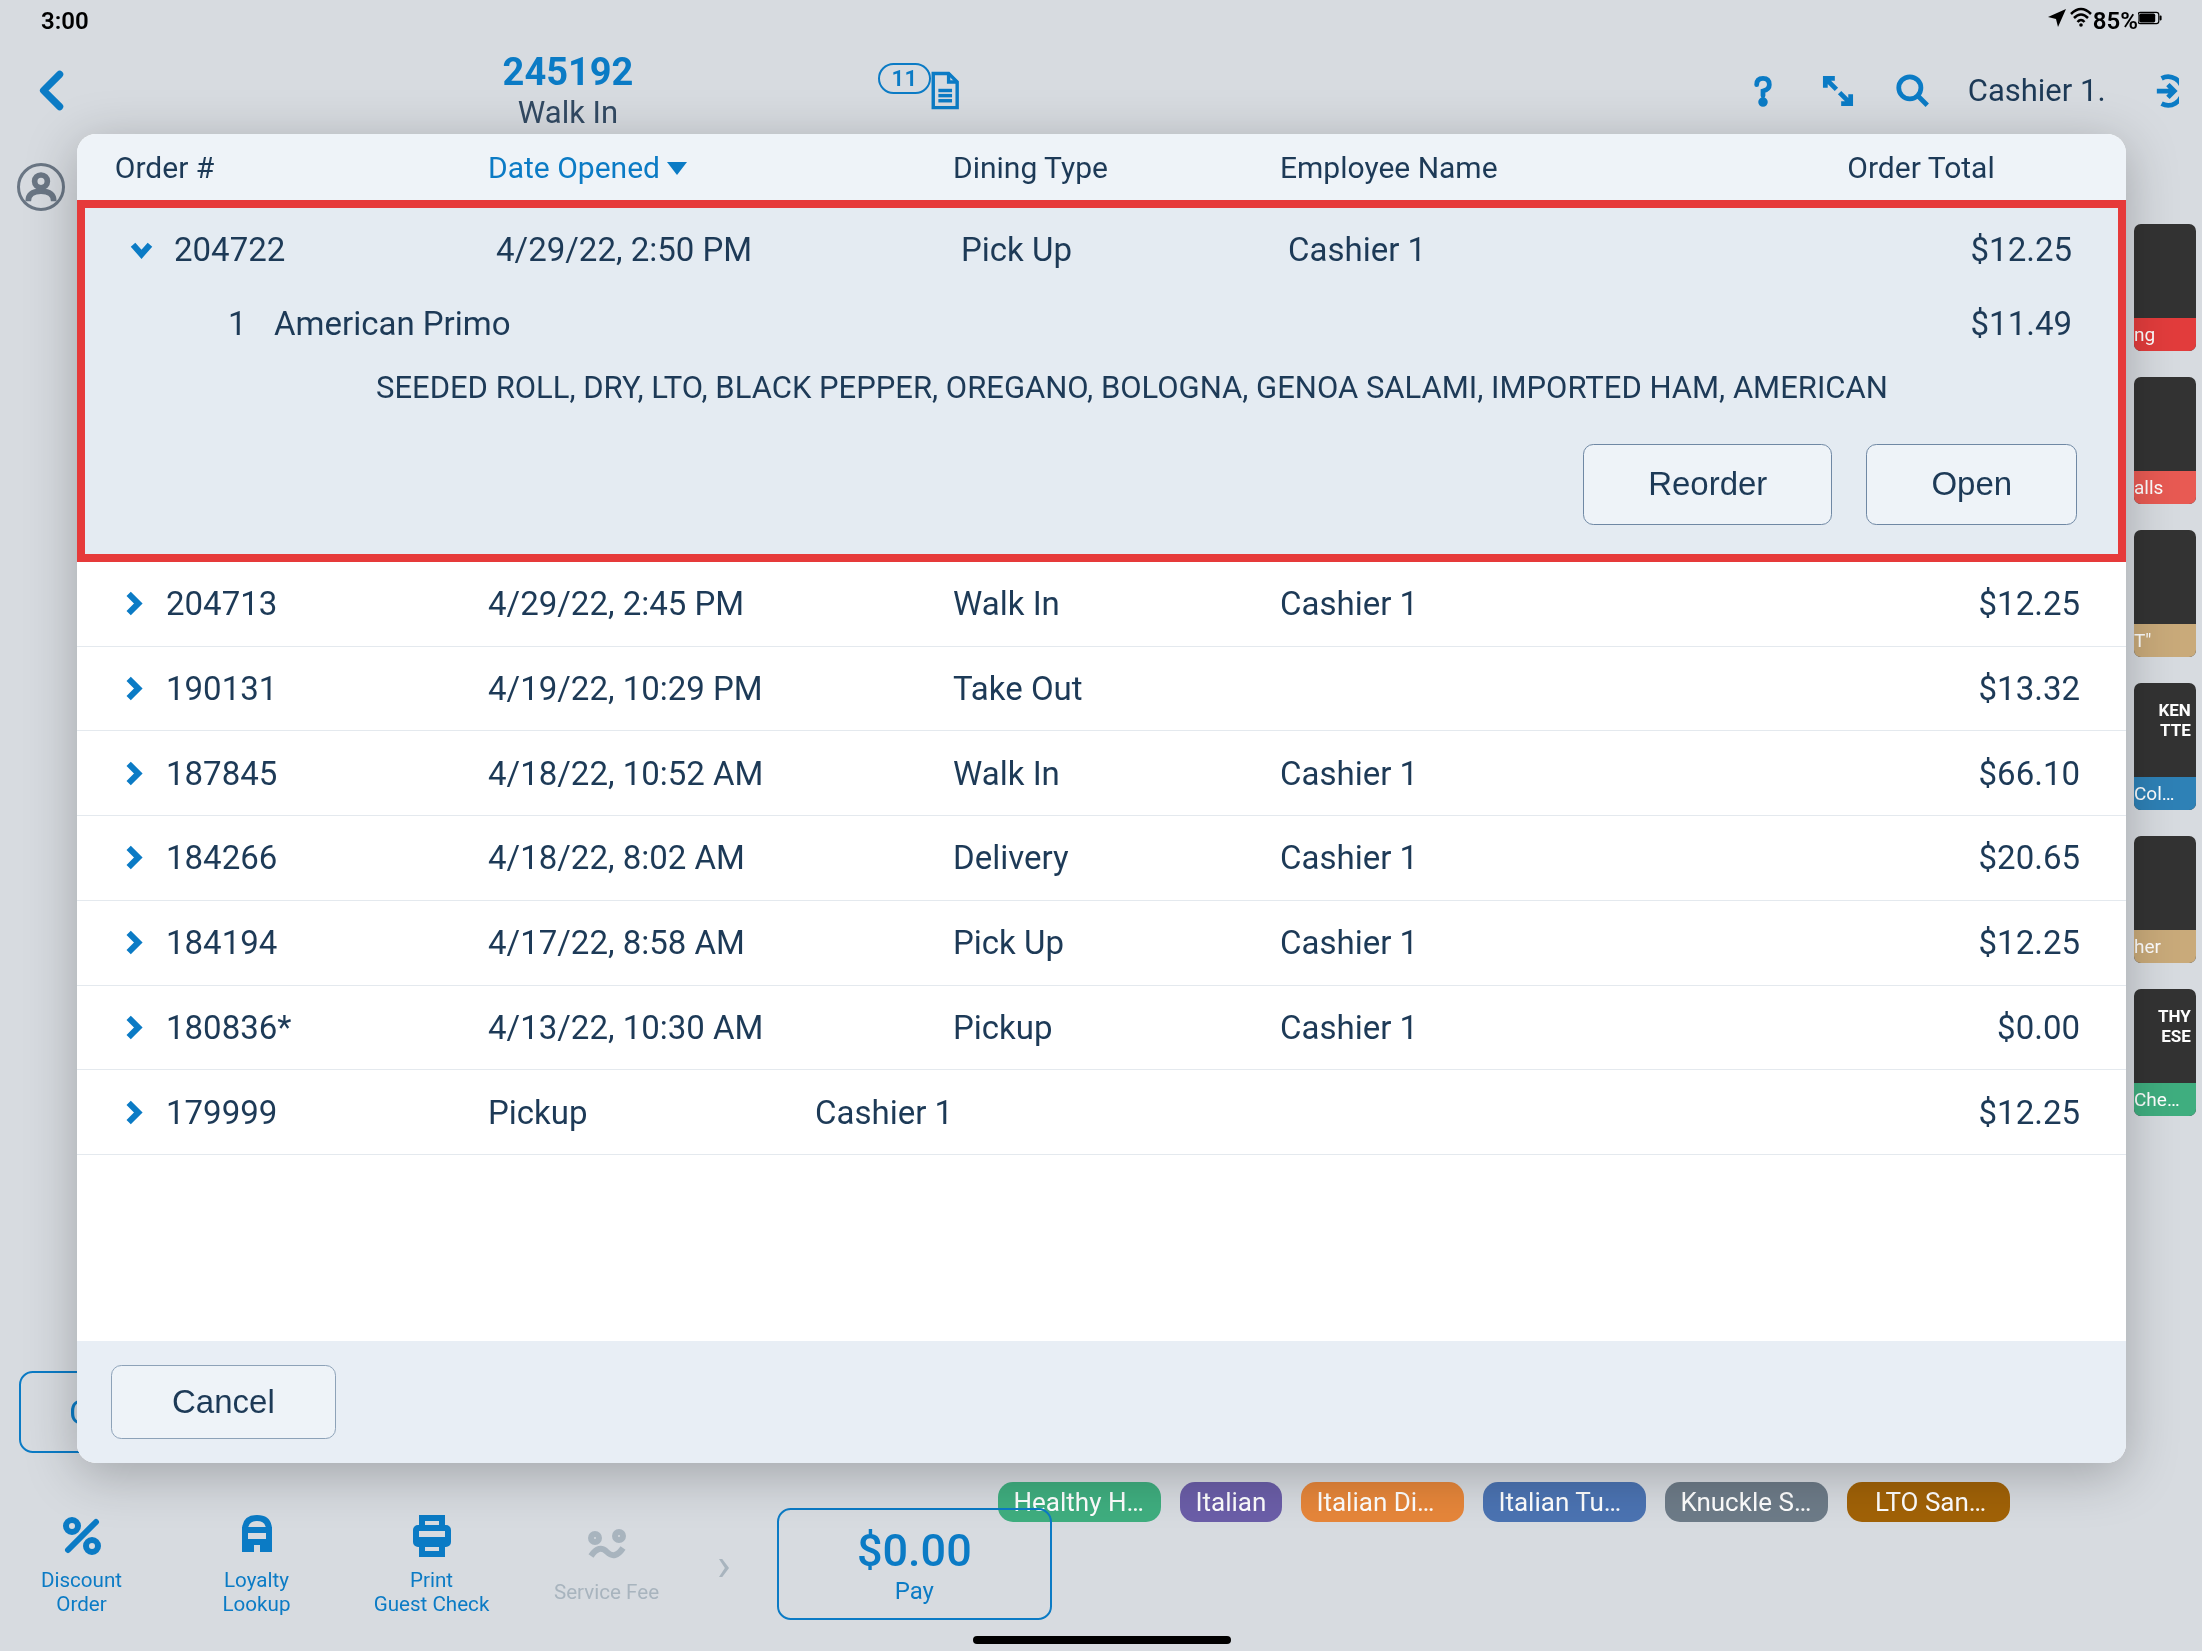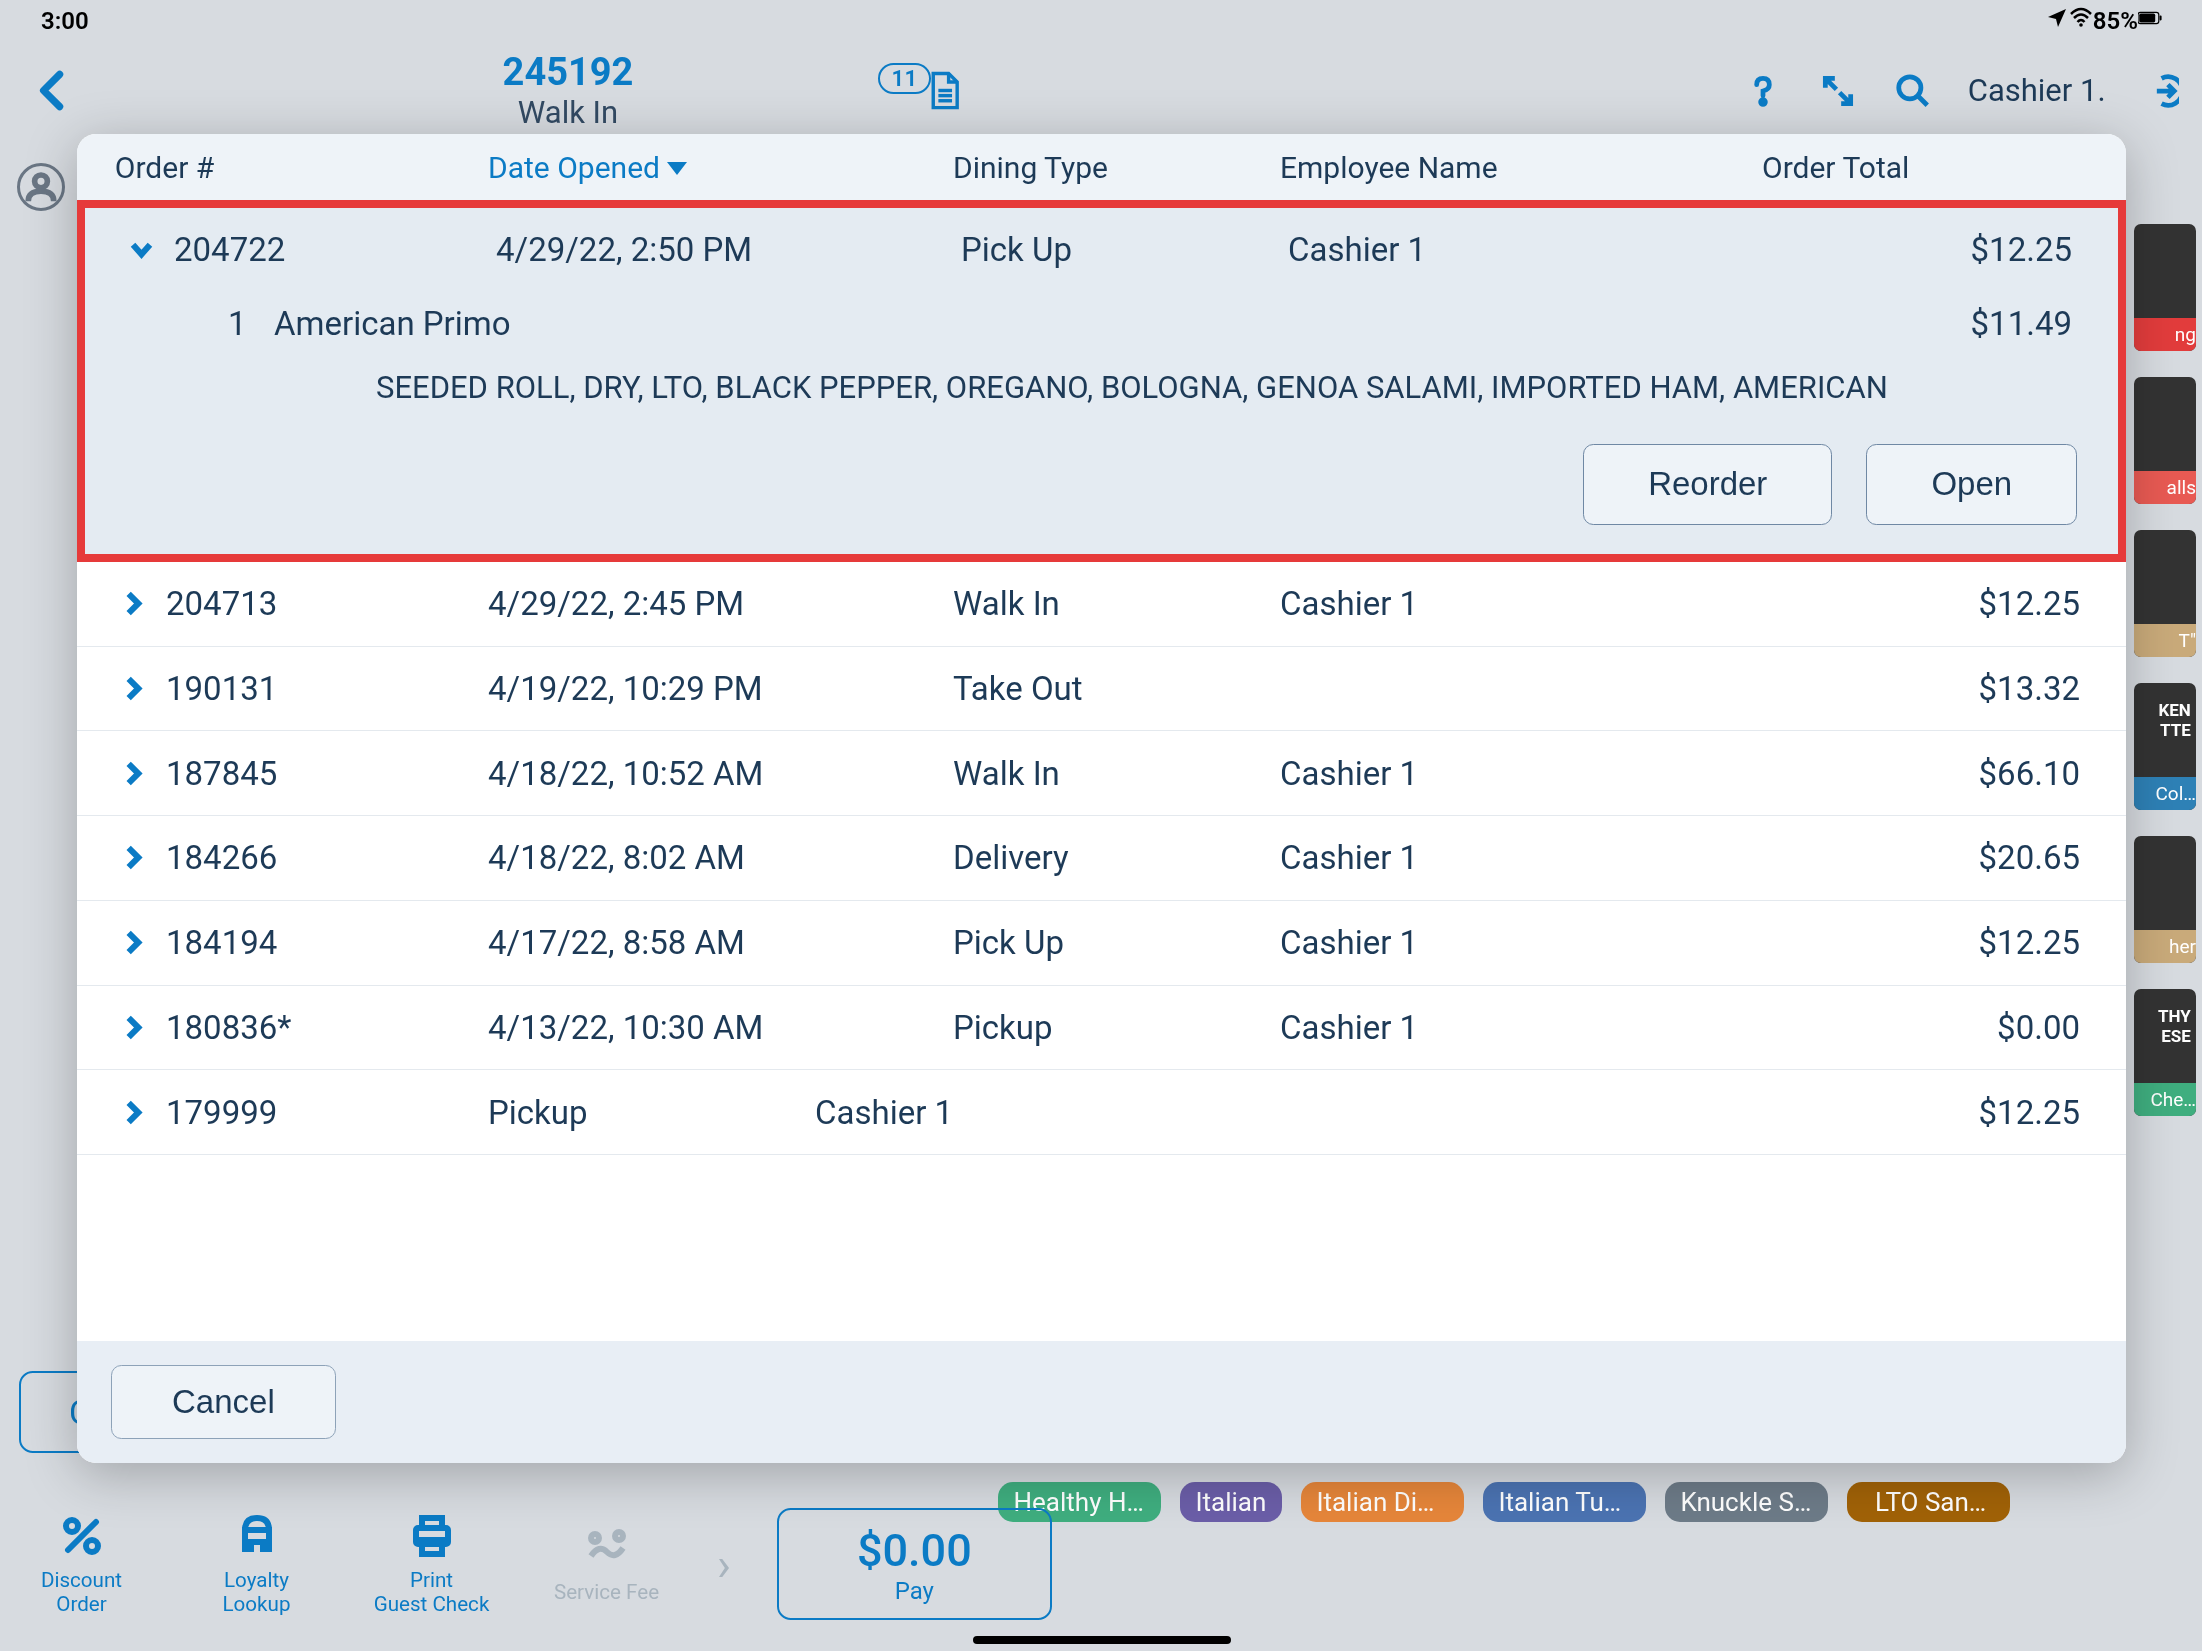--- a/index.html
+++ b/index.html
@@ -25,21 +25,21 @@
   .cashier-label { color:#1d3a57; font-size:31px; }
   .exit-icon svg, .header-right svg { width:38px; height:38px; stroke:#0b7bc5; fill:none; stroke-width:3; }
 
   
   .avatar { position:absolute; top:163px; left:17px; width:48px; height:48px; border:3.4px solid #6a7684; border-radius:50%; display:flex; align-items:center; justify-content:center; }
   .avatar svg { width:34px; height:34px; fill:none; stroke:#6a7684; stroke-width:4; }
 
   
   .bg-tiles { position:absolute; right:0; top:224px; width:69px; display:flex; flex-direction:column; gap:26px; }
   .bg-tile { width:62px; height:127px; background:#333; border-radius:6.9px; position:relative; overflow:hidden; }
-  .bg-tile .cap { position:absolute; bottom:0; left:0; right:0; height:33px; font-size:19px; color:#fff; text-align:right; line-height:33px; overflow:hidden; }
+  .bg-tile .cap { position:absolute; bottom:0; left:0; right:0; height:33px; font-size:19px; color:#fff; text-align:left; line-height:33px; overflow:hidden; }
   .cap-red { background:#e23c3c; }
   .cap-red2 { background:#e85a53; }
   .cap-beige { background:#c9aa7a; color:#3a2a10;}
   .cap-blue { background:#2e81b6;}
   .cap-green { background:#3fae7f;}
 
   
   .menu-chips { position:absolute; bottom:129px; left:998px; display:flex; gap:19px; }
   .chip { padding:5.2px 15.5px; border-radius:15px; font-size:26px; color:#fff; background:#556; max-width:163px; overflow:hidden; white-space:nowrap; text-overflow:ellipsis; }
   .chip.green { background:#3fae7f; }
@@ -65,21 +65,21 @@
 
   
   .modal { position:absolute; top:134px; left:77px; right:77px; bottom:188px; background:#fff; border-radius:19px; box-shadow: 0 10.3px 52px rgba(0,0,0,0.25); display:flex; flex-direction:column; overflow:hidden; }
   .modal-title { background:#e5ecf4; padding:24px 40px 26px; color:#1d3a57; font-size:36px; font-weight:500; }
   .columns { background:#eef3f8; display:flex; padding: 15.5px 34px 15.5px 24px; color:#1d3a57; font-size:30px; }
   .col-order { width: 387px; padding-left:13.8px; }
   .col-date { width: 465px; color:#0b7bc5; display:flex; align-items:center; gap:6.9px; }
   .col-date .tri { width:0; height:0; border-left:10.3px solid transparent; border-right:10.3px solid transparent; border-top:13.8px solid #0b7bc5; margin-top:3.4px;}
   .col-dining { width: 327px; }
   .col-emp { width: 482px; }
-  .col-total { flex:1; text-align:left; padding-right:12px; }
+  .col-total { flex:1; text-align:center; padding-right:12px; }
 
   .orders-scroll { flex:1; overflow:auto; }
   .highlight-box { border: 8.6px solid #e63a3a; background:#e4ebf2; }
   .order-row { display:flex; align-items:center; padding: 22.4px 34px 22.4px 24px; font-size:33px; color:#1d3a57; border-bottom:0.9px solid #e4e9ee; }
   .order-row.expanded-head { border-bottom:none; background:#e4ebf2; }
   .cw-chev { width:65px; display:flex; justify-content:center; color:#0b7bc5; }
   .cw-chev svg { width:29px; height:29px; stroke:#0b7bc5; stroke-width:5; fill:none; }
   .cw-order { width:322px; }
   .cw-date { width:465px; }
   .cw-dining { width:327px; }

